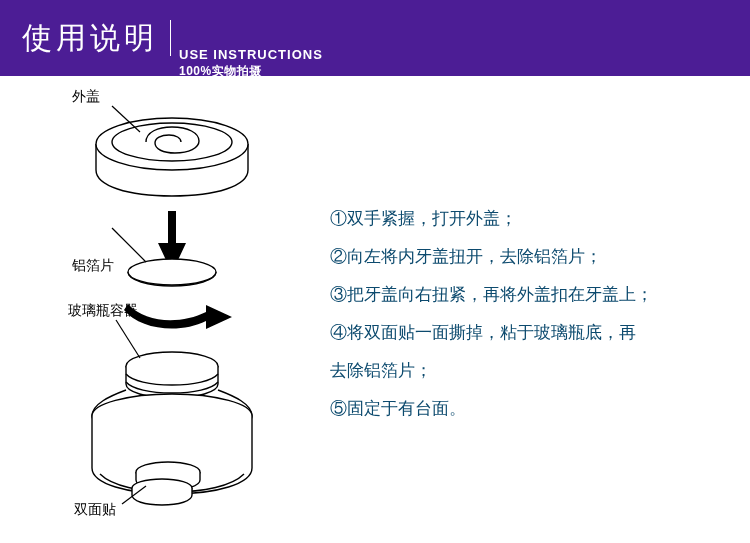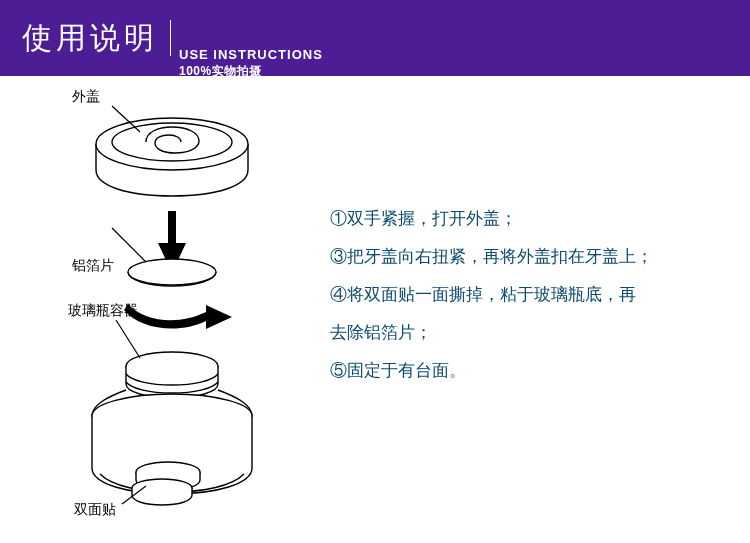--- a/index.html
+++ b/index.html
@@ -180,19 +180,20 @@
     </svg>
 
     <div class="label label-outer-cap">外盖</div>
     <div class="label label-foil">铝箔片</div>
     <div class="label label-glass">玻璃瓶容器</div>
     <div class="label label-tape">双面贴</div>
   </div>
 
   <div class="instructions">
     <div class="instr-line">①双手紧握，打开外盖；</div>
+    <div class="instr-line">②向左将内牙盖扭开，去除铝箔片；</div>
     <div class="instr-line">③把牙盖向右扭紧，再将外盖扣在牙盖上；</div>
     <div class="instr-line">④将双面贴一面撕掉，粘于玻璃瓶底，再</div>
     <div class="instr-line">去除铝箔片；</div>
     <div class="instr-line">⑤固定于有台面。</div>
   </div>
 
 </div>
 
 </body></html>

